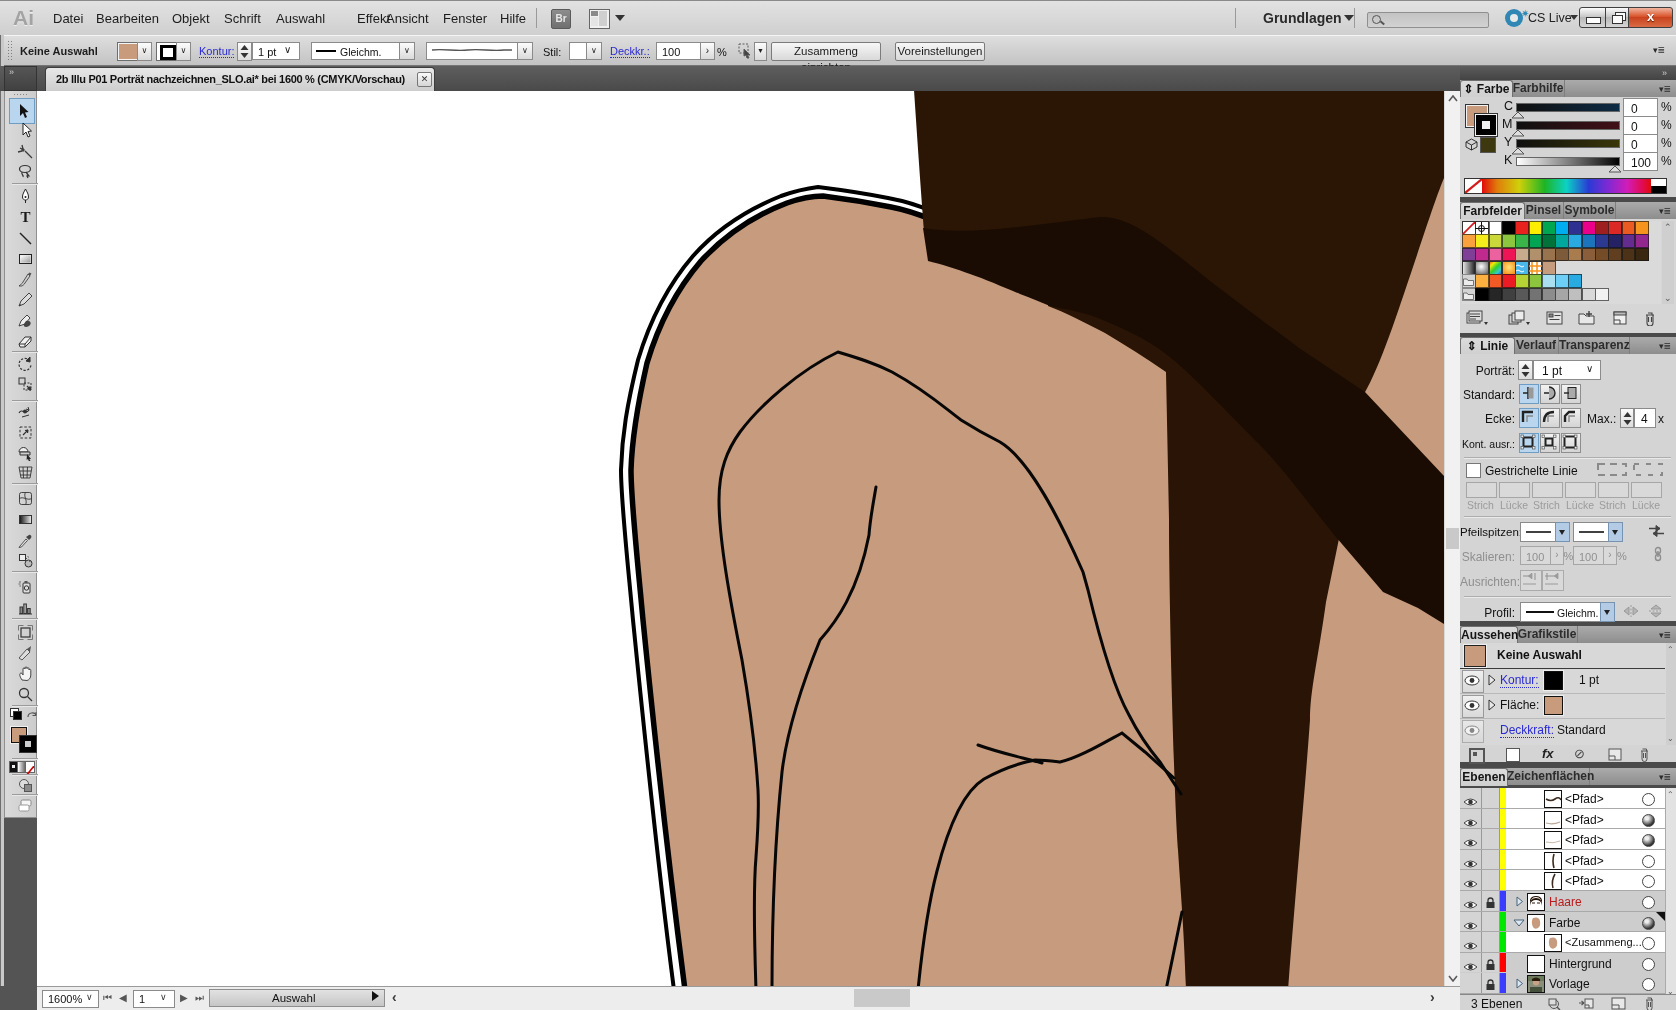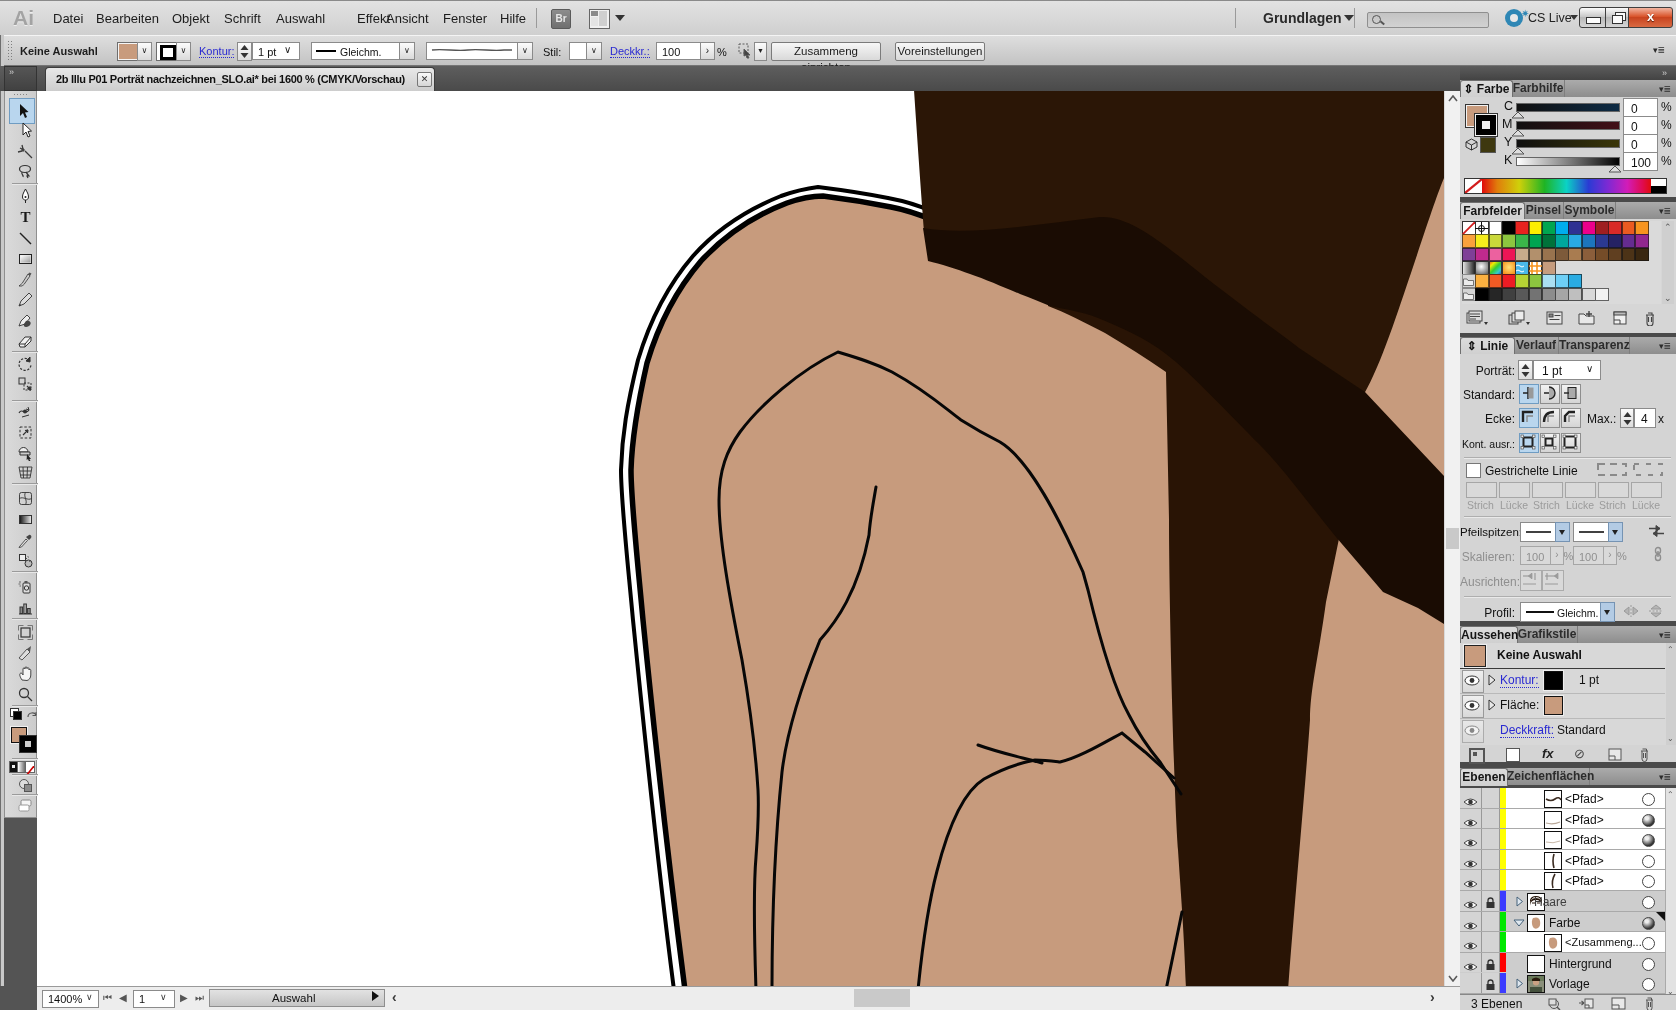--- a/index.html
+++ b/index.html
@@ -206,21 +206,21 @@
     </svg>
   <svg class="abs" style="left:3px;bottom:4px" width="10" height="7">
       <path d="M1 1 L5 6 L9 1" fill="none" stroke="#5a5a5a" stroke-width="1.6"></path>
     </svg>
   <div class="abs" style="left:1px;top:437px;width:13px;height:21px;background:#c9c9c9"></div>
 </div>
 
 <div class="abs" style="left:37px;top:986px;width:1423px;height:24px;background:#ededed;border-top:1px solid #9a9a9a;box-sizing:border-box"></div>
 <div class="abs" style="left:0px;top:986px;width:37px;height:24px;background:#545454"></div>
 <div class="abs fld" style="left:42px;top:990px;width:55px;height:16px"></div>
-<div class="abs" style="left:48px;top:993px;font-size:11px;color:#111">1400%</div>
+<div class="abs" style="left:48px;top:993px;font-size:11px;color:#111">1600%</div>
 <div class="abs" style="left:86px;top:992px;font-size:9px;color:#333">∨</div>
 <div class="abs" style="left:103px;top:992px;font-size:10px;color:#555">⏮</div>
 <div class="abs" style="left:119px;top:992px;font-size:10px;color:#555">◀</div>
 <div class="abs fld" style="left:133px;top:990px;width:40px;height:16px"></div>
 <div class="abs" style="left:139px;top:993px;font-size:11px;color:#111">1</div>
 <div class="abs" style="left:160px;top:992px;font-size:9px;color:#333">∨</div>
 <div class="abs" style="left:180px;top:992px;font-size:10px;color:#555">▶</div>
 <div class="abs" style="left:195px;top:992px;font-size:10px;color:#555">⏭</div>
 <div class="abs" style="left:209px;top:989px;width:176px;height:18px;background:linear-gradient(#e2e2e2,#c6c6c6);border:1px solid #8e8e8e;box-sizing:border-box"></div>
 <div class="abs" style="left:272px;top:992px;font-size:11.5px;color:#111">Auswahl</div>
@@ -1082,21 +1082,21 @@
           </div>
           <div class="abs" style="left:40px;top:0;width:6px;height:19.6px;background:#3c3cff"></div>
           <svg class="abs" style="left:55px;top:5px" width="9" height="11">
             <path d="M2 1 L7.5 5.5 L2 10 Z" fill="#dfe8f0" stroke="#46627a" stroke-width="1"></path>
           </svg>
           <div class="abs" style="left:67px;top:2px;width:16px;height:16px;background:#fff;border:1px solid #111"><svg width="16" height="16">
               <path d="M2 12 Q2 3 8 3 Q14 3 14 12 L14 6 Q13 2 8 2 Q3 2 2 6 Z" fill="#241307"></path>
               <path d="M2 11 Q2 4 8 4 Q14 4 14 11 Q13 6 8 6 Q3 6 2 11 Z" fill="#241307"></path>
               <path d="M4 9 h3 M9 9 h3" stroke="#241307" stroke-width="1.2"></path>
             </svg></div>
-          <span class="abs" style="left:74px;top:4px;font-size:12px;color:#404040">Haare</span>
+          <span class="abs" style="left:89px;top:4px;font-size:12px;color:#b91c1c">Haare</span>
           <div class="abs" style="left:182px;top:5px;width:11px;height:11px;border-radius:50%;border:1px solid #444;background:#fff"></div>
         </div>
       <div class="abs" style="left:0;top:123.6px;width:205px;height:20.6px;background:#cdcdcd;border-bottom:1px solid #a9a9a9;box-sizing:border-box">
           <div class="abs" style="left:0;top:0;width:22px;height:19.6px;background:#d4d4d4;border-right:1px solid #999;box-sizing:border-box">
             <span class="abs" style="left:3px;top:5px"><svg width="15" height="10">
                 <g>
                   <path d="M1 5 Q7.5 -1 14 5 Q7.5 11 1 5 Z" fill="#f8f8f8" stroke="#333" stroke-width="0.9"></path>
                   <circle cx="7.5" cy="5" r="2.3" fill="#333"></circle>
                 </g>
               </svg></span>

